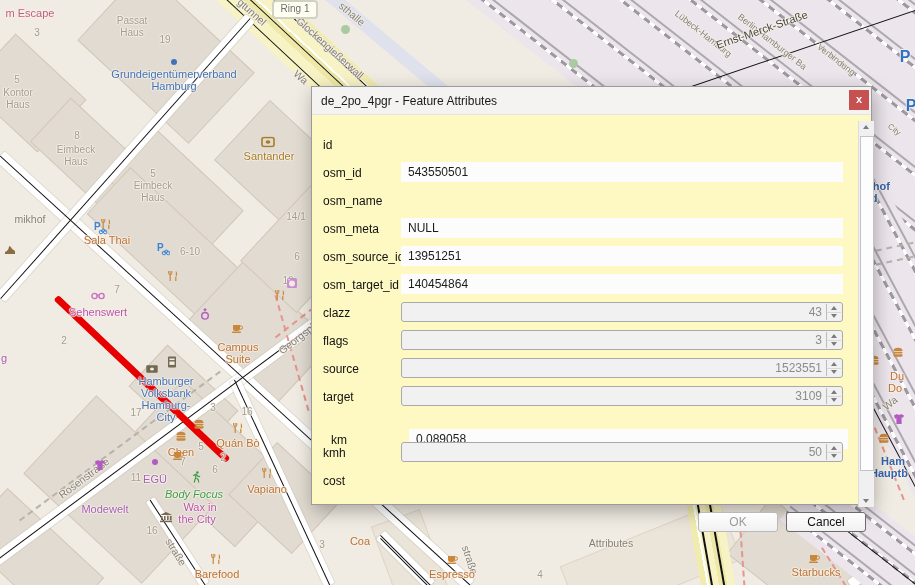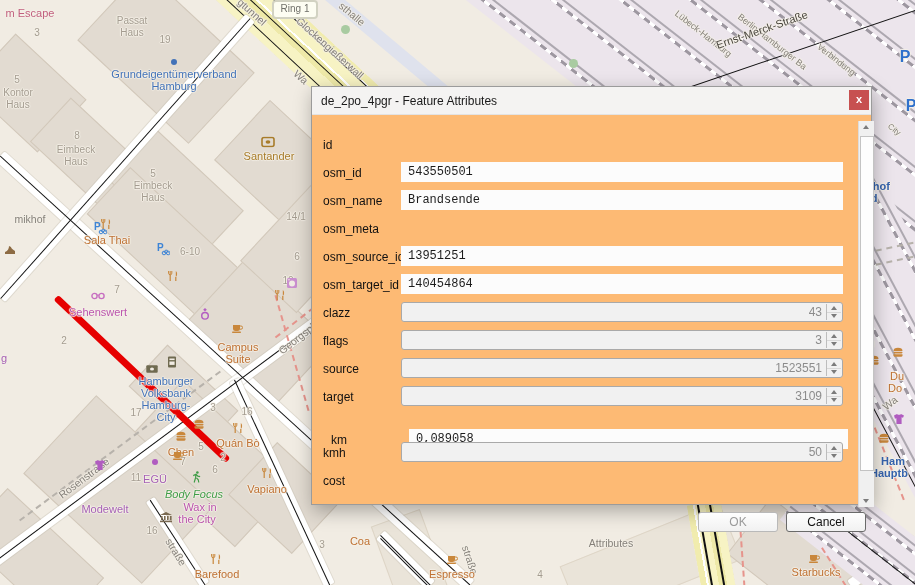--- a/index.html
+++ b/index.html
@@ -31,31 +31,31 @@
   .c-gold{color:#a87c2a;}
   .c-purple{color:#a55fb5;}
   .c-magenta{color:#bb54ae;}
   .c-green{color:#3f9c47;font-style:italic;}
   .c-pink{color:#c15f7e;}
   .c-black{color:#4a463f;}
   #ringbadge{position:absolute;left:272px;top:0px;width:42px;height:15px;background:#fdfdf2;
      border:2px solid #d2d2c2;border-radius:4px;color:#70706a;font-size:10px;text-align:center;line-height:14px;}
 
   
-  #dlg{position:absolute;left:311px;top:86px;width:561px;height:419px;background:#fdba74;
+  #dlg{position:absolute;left:311px;top:86px;width:561px;height:419px;background:#fef9c3;
        border:1px solid #9b9b9b;box-shadow:2px 6px 18px rgba(0,0,0,.3);box-sizing:border-box;font-size:12px;color:#1c1c1c;}
   #dlg-titlebar{position:absolute;left:0;top:0;right:0;height:27px;background:#f4f3f2;border-bottom:1px solid #e3e3e3;}
   #dlg-title{position:absolute;left:9px;top:7px;font-size:12px;color:#1a1a1a;}
   #dlg-close{position:absolute;top:3px;right:2px;width:20px;height:20px;background:#c75050;color:#fff;
        font-size:11px;font-weight:bold;text-align:center;line-height:19px;cursor:pointer;}
   #form-viewport{position:absolute;left:0;top:34px;width:536px;height:386px;overflow:hidden;}
   .frow{position:absolute;left:0;width:100%;height:28px;}
   .flabel{position:absolute;left:11px;top:4px;color:#111;}
   .fctl{position:absolute;left:89px;top:0;width:442px;height:20px;box-sizing:border-box;}
-  .lineedit{background:#fcfcfc;color:#1c1c1c;padding:3px 0 0 7px;font-family:Liberation Mono, monospace;}
+  .lineedit{background:#fcfcfc;color:#1c1c1c;padding:3px 0 0 7px;}
   .spinbox{background:#f1f1f1;border:1px solid #a9a9a9;border-radius:3px;color:#8c8c8c;
            text-align:right;padding:2px 20px 0 0;}
   .spinbtns{position:absolute;right:1px;top:1px;width:14px;height:16px;border-left:1px solid #bdbdbd;}
   .spinbtns .up,.spinbtns .dn{position:absolute;left:0;width:14px;height:8px;}
   .spinbtns .up{top:0;border-bottom:1px solid #d8d8d8;}
   .spinbtns .dn{bottom:0;}
   .arr{position:absolute;left:4px;width:0;height:0;border-left:3.5px solid transparent;border-right:3.5px solid transparent;}
   .arr.u{top:2px;border-bottom:4px solid #7b7b7b;}
   .arr.d{top:2px;border-top:4px solid #7b7b7b;}
   #vscroll{position:absolute;left:546px;top:34px;width:15px;height:386px;background:#f0f0f0;border-left:1px solid #dcdcdc;}
@@ -408,24 +408,24 @@
       <div id="form-rows">
           <div class="frow" style="top: 13px;">
             <span class="flabel">id</span>
           </div>
           <div class="frow" style="top: 41px;">
             <span class="flabel">osm_id</span>
             <div class="fctl lineedit"><span>543550501</span></div>
           </div>
           <div class="frow" style="top: 69px;">
             <span class="flabel">osm_name</span>
-            <div class="fctl lineedit"><span>Brandsende</span></div>
           </div>
           <div class="frow" style="top: 97px;">
             <span class="flabel">osm_meta</span>
+            <div class="fctl lineedit"><span>NULL</span></div>
           </div>
           <div class="frow" style="top: 125px;">
             <span class="flabel">osm_source_id</span>
             <div class="fctl lineedit"><span>13951251</span></div>
           </div>
           <div class="frow" style="top: 153px;">
             <span class="flabel">osm_target_id</span>
             <div class="fctl lineedit"><span>140454864</span></div>
           </div>
           <div class="frow" style="top: 181px;">

